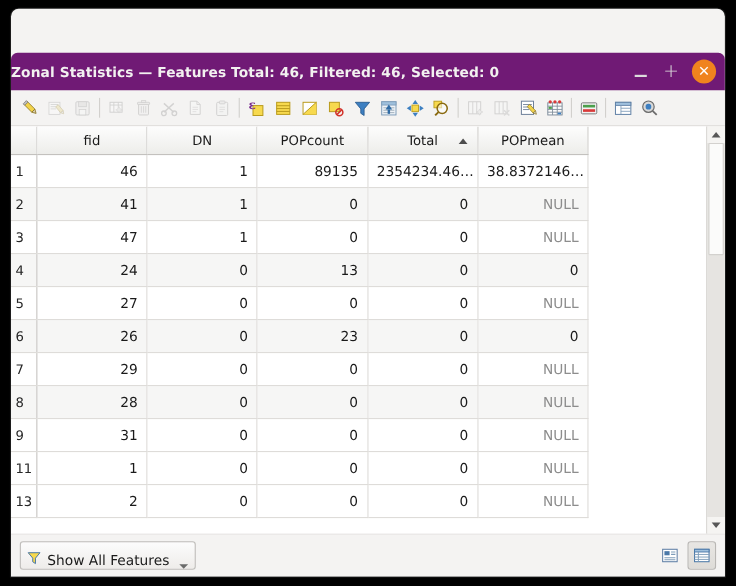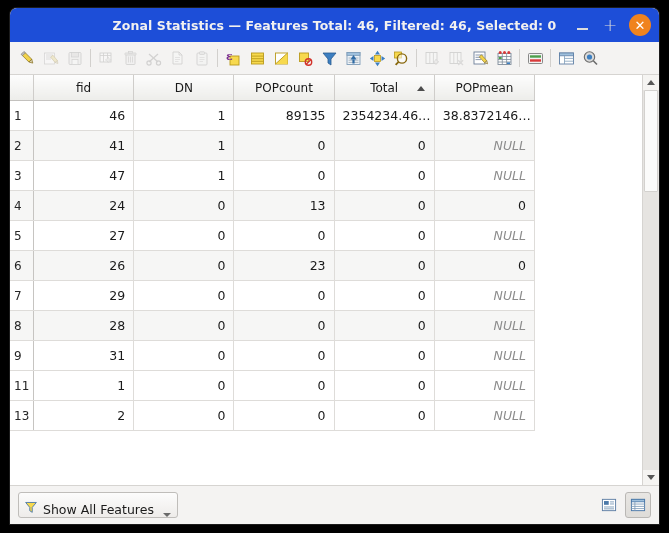--- a/index.html
+++ b/index.html
@@ -23,26 +23,26 @@
     box-shadow: 0 0 0 1px #1c1c1c;
     overflow: hidden;
     display: flex;
     flex-direction: column;
   }
 
   
   .titlebar {
     height: 34px;
     min-height: 34px;
-    background: #1d4ed8;
+    background: #701a75;
     border-radius: 6px 6px 0 0;
     position: relative;
     display: flex;
     align-items: center;
-    justify-content: center;
+    margin-top: 40px;
   }
   .titlebar-title {
     color: #f2f1f0;
     font-size: 12.5px;
     font-weight: bold;
     letter-spacing: 0.1px;
     white-space: nowrap;
   }
   .title-buttons {
     position: absolute;
@@ -177,21 +177,20 @@
     border-right: 1px solid #c6c4c1;
     text-align: left;
     padding: 0 4px;
     color: #262626;
     font-size: 12px;
   }
   table.attr tr.odd td { background: #ffffff; }
   table.attr tr.even td { background: #f6f6f5; }
   table.attr td.null {
     color: #8d8d8d;
-    font-style: italic;
   }
 
   
   .vscroll {
     width: 16px;
     min-width: 16px;
     background: #f0efed;
     border-left: 1px solid #d6d4d1;
     display: flex;
     flex-direction: column;

